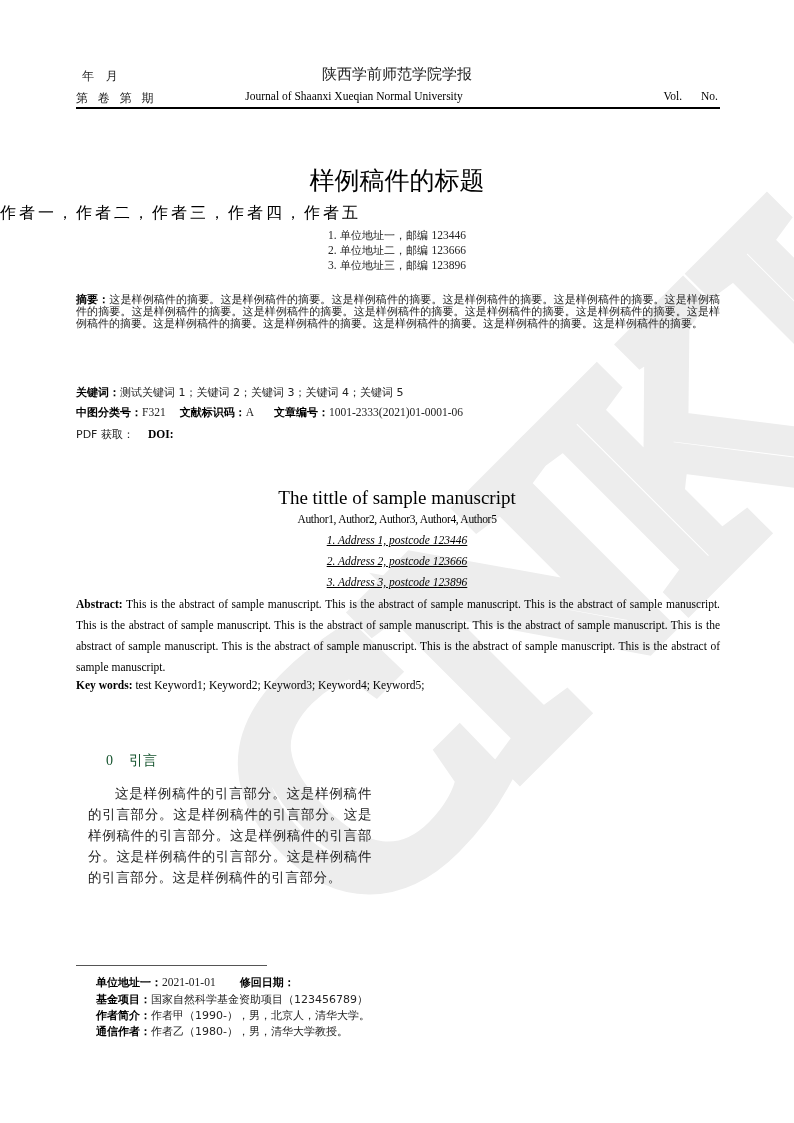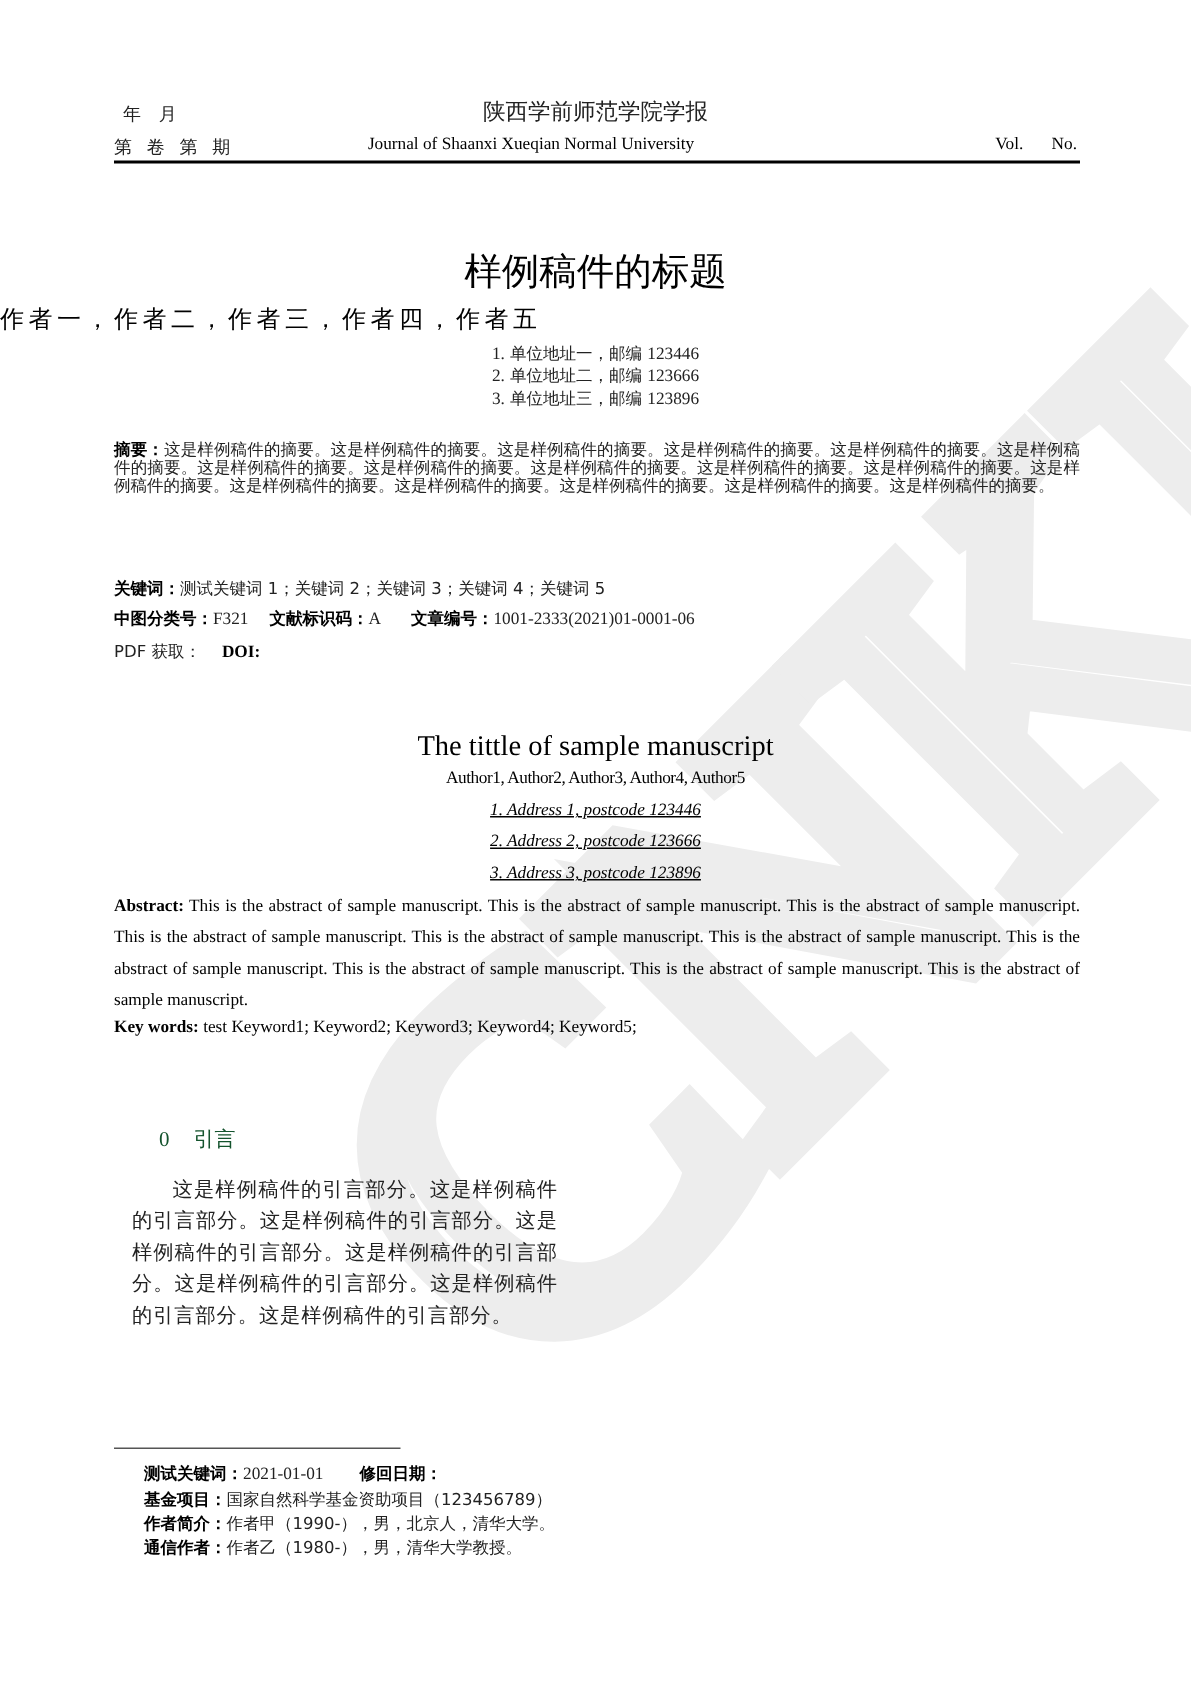--- a/index.html
+++ b/index.html
@@ -119,21 +119,21 @@
   <div class="col col-left">
     <div class="sec-head">
       <span class="n">0</span><span>引言</span>
     </div>
     <p class="para">这是样例稿件的引言部分。这是样例稿件的引言部分。这是样例稿件的引言部分。这是样例稿件的引言部分。这是样例稿件的引言部分。这是样例稿件的引言部分。这是样例稿件的引言部分。这是样例稿件的引言部分。</p>
   </div>
 
 
   <div class="fn-rule"></div>
   <div class="abs fn" style="top:975px">
-    <span class="lbl">测试关键词：</span><span class="ser">2021-01-01</span><span class="gap" style="width:24px"></span><span class="lbl">修回日期：</span><span class="ser"></span>
+    <span class="lbl">单位地址一：</span><span class="ser">2021-01-01</span><span class="gap" style="width:24px"></span><span class="lbl">修回日期：</span><span class="ser"></span>
   </div>
   <div class="abs fn" style="top:992px">
     <span class="lbl">基金项目：</span><span>国家自然科学基金资助项目（123456789）</span>
   </div>
   <div class="abs fn" style="top:1008px">
     <span class="lbl">作者简介：</span><span>作者甲（1990-），男，北京人，清华大学。</span>
   </div>
   <div class="abs fn" style="top:1024px">
     <span class="lbl">通信作者：</span><span>作者乙（1980-），男，清华大学教授。</span>
   </div>

